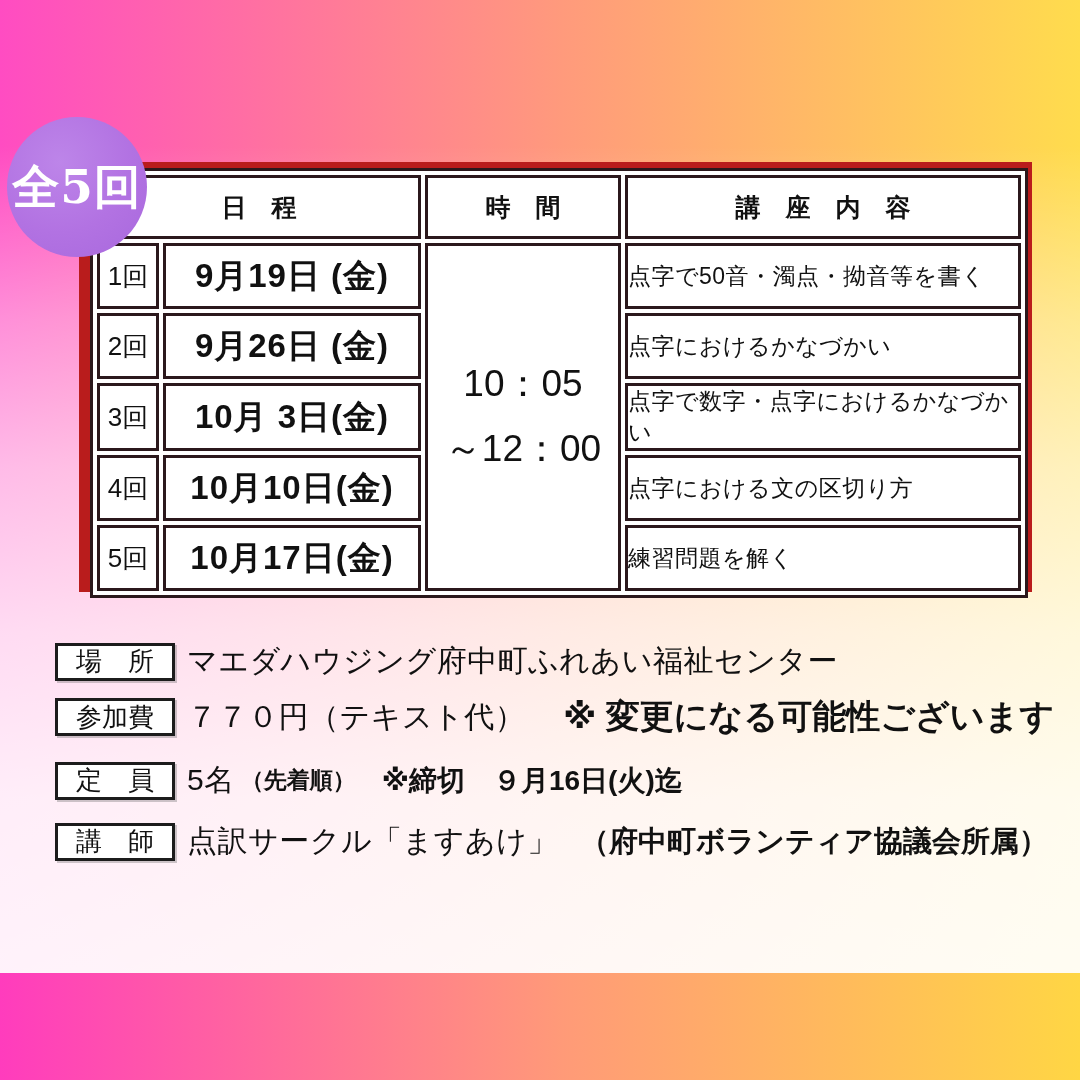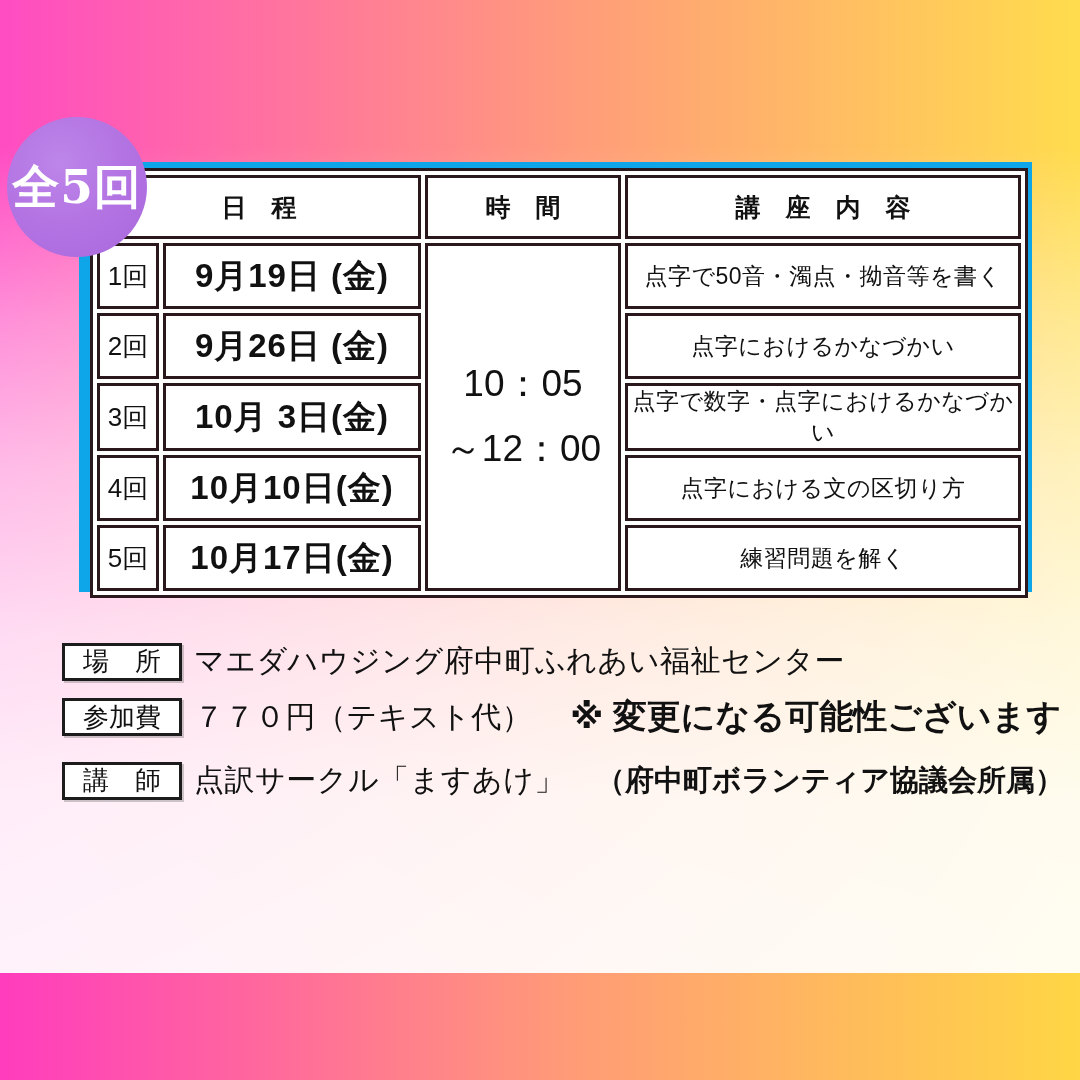--- a/index.html
+++ b/index.html
@@ -40,21 +40,21 @@
     z-index:5;
   }
   .badge span{
     font-family:"DejaVu Serif","Liberation Serif",serif;
     font-weight:700;font-size:47px;color:#ffffff;letter-spacing:1px;text-align:center;
   }
 
   
   .table-panel{
     position:absolute;left:79px;top:162px;width:953px;height:430px;
-    background:#0ea5e9;
+    background:#b91c1c;
     box-sizing:border-box;
     padding:6px 4px 4px 11px;
     z-index:2;
   }
   table.schedule{
     border-collapse:separate;border-spacing:4px;
     background:#ffffff;border:3px solid #2b181c;
     width:100%;height:100%;
     table-layout:fixed;
   }
@@ -63,38 +63,38 @@
     padding:0;
   }
   col.c-no{width:62px;}
   col.c-date{width:258px;}
   col.c-time{width:196px;}
   col.c-content{width:auto;}
   tr.head th{height:64px;font-size:25px;font-weight:700;text-align:center;vertical-align:middle;}
   td.no{font-size:26px;font-weight:500;text-align:center;vertical-align:middle;height:66px;}
   td.date{font-size:33px;font-weight:600;text-align:center;vertical-align:middle;letter-spacing:1px;}
   td.time{font-size:37px;font-weight:500;text-align:center;vertical-align:middle;line-height:1.75;}
-  td.content{font-size:23px;font-weight:500;text-align:center;vertical-align:middle;padding-left:14px;letter-spacing:0.5px;}
+  td.content{font-size:23px;font-weight:500;text-align:left;vertical-align:middle;padding-left:14px;letter-spacing:0.5px;}
 
   
   .info{
-    position:absolute;left:62px;top:641px;width:977px;z-index:2;
+    position:absolute;left:55px;top:641px;width:977px;z-index:2;
   }
   .info-row{margin-bottom:20px;}
   .row-main{display:flex;align-items:center;}
   .label-box{
     display:inline-flex;align-items:center;justify-content:center;
     width:120px;height:38px;flex:0 0 120px;
     background:#ffffff;border:3px solid #1c1c1c;box-sizing:border-box;
     font-size:26px;font-weight:500;
     box-shadow:2px 2px 0 rgba(110,110,110,0.35);
   }
   .value{font-size:30px;font-weight:400;margin-left:12px;letter-spacing:0.5px;white-space:nowrap;}
   .note-inline{font-size:34px;font-weight:600;margin-left:38px;white-space:nowrap;}
-  .note-inline-bold{font-size:29px;font-weight:700;margin-left:31px;white-space:nowrap;}
+  .note-inline-bold{font-size:29px;font-weight:700;margin-left:22px;white-space:nowrap;}
   .sub-small{font-size:23px;font-weight:600;margin-left:6px;white-space:nowrap;}
   .note-mid{font-size:28px;font-weight:600;margin-left:26px;white-space:nowrap;}
   .note-right{
     text-align:right;font-size:19px;font-weight:600;margin-top:2px;margin-bottom:6px;
   }
   .info-row.place{margin-bottom:12px;}
 </style>
 </head>
 <body>
 
@@ -166,20 +166,28 @@
 
 
     <div class="info-row">
       <div class="row-main">
         <span class="label-box">参加費</span>
         <span class="value">７７０円（テキスト代）</span>
         <span class="note-inline">※ 変更になる可能性ございます</span>
       </div>
     </div>
 
+    <div class="info-row">
+      <div class="row-main">
+        <span class="label-box">定　員</span>
+        <span class="value">5名</span>
+        <span class="sub-small">（先着順）</span>
+        <span class="note-mid">※締切　９月16日(火)迄</span>
+      </div>
+    </div>
 
     <div class="info-row">
       <div class="row-main">
         <span class="label-box">講　師</span>
         <span class="value">点訳サークル「ますあけ」</span>
         <span class="note-inline-bold">（府中町ボランティア協議会所属）</span>
       </div>
     </div>
 
   </div>

